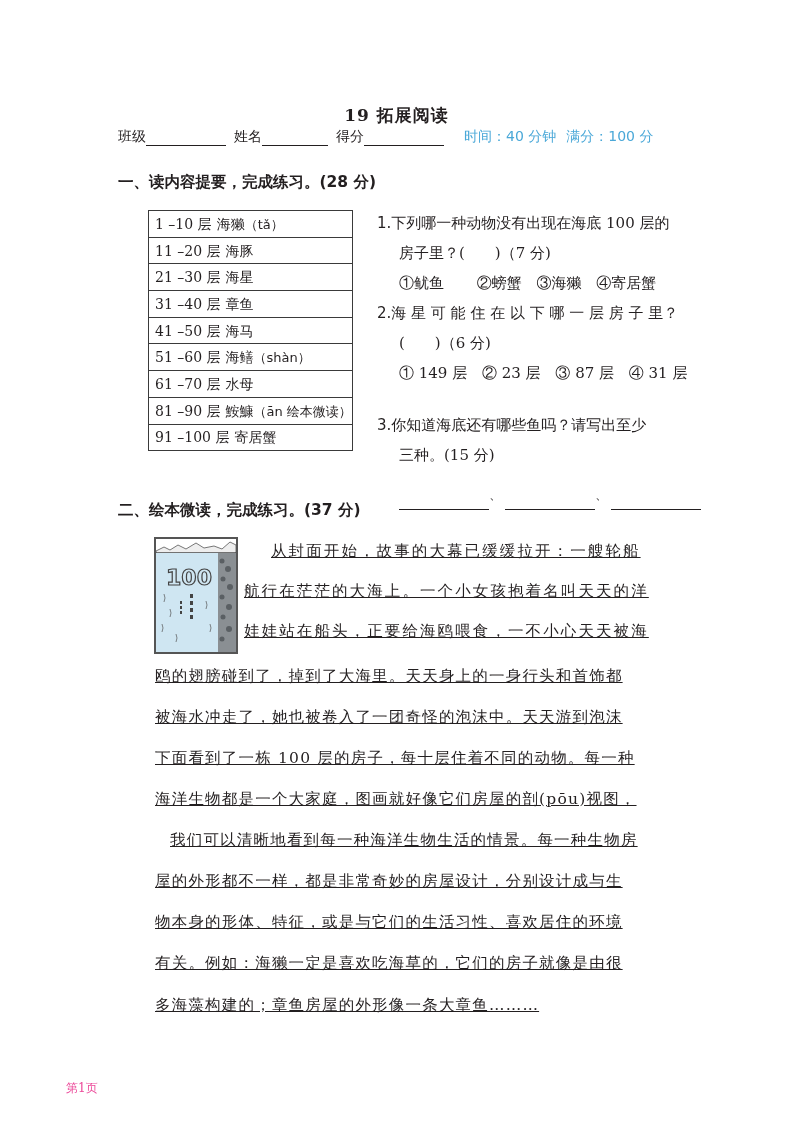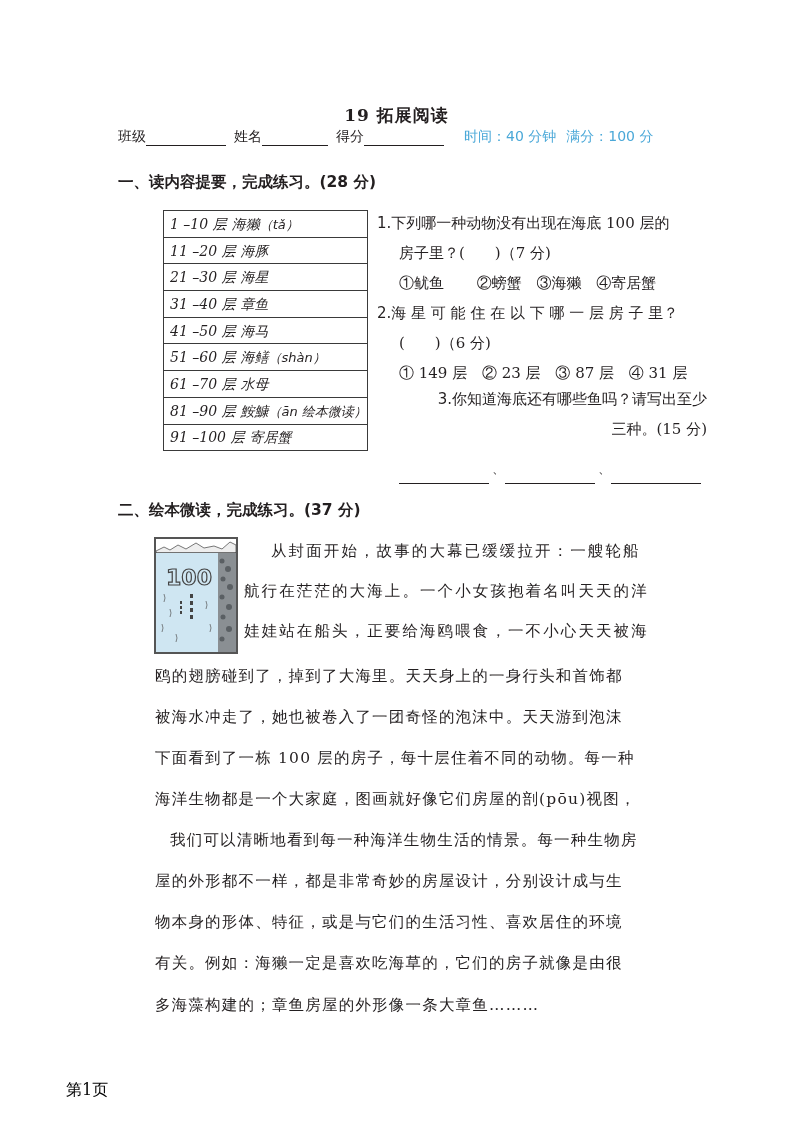--- a/index.html
+++ b/index.html
@@ -4,35 +4,35 @@
 <style>
   html, body { margin: 0; padding: 0; background: #ffffff; }
   body { width: 793px; height: 1122px; position: relative; overflow: hidden;
          font-family: "DejaVu Serif", "Liberation Serif", serif; color: #231f20; }
   .abs { position: absolute; }
   .title { left: 0; width: 793px; top: 104px; text-align: center; font-size: 17px; font-weight: bold; letter-spacing: 1px; }
   .info { top: 128px; left: 118px; font-size: 14px; display: flex; align-items: flex-end; white-space: nowrap; }
   .info .blank { display: inline-block; border-bottom: 1px solid #231f20; height: 16px; margin-right: 8px; }
   .info .meta { color: #4aa8d8; font-family: "DejaVu Sans", "Liberation Sans", sans-serif; font-size: 14px; margin-left: 12px; }
   .section-head { font-family: "DejaVu Sans", "Liberation Sans", sans-serif; font-size: 15.5px; font-weight: 600; }
-  table.floors { border-collapse: collapse; left: 163px; top: 210px; width: 192px; font-size: 14px; font-style: italic; }
+  table.floors { border-collapse: collapse; left: 148px; top: 210px; width: 192px; font-size: 14px; }
   table.floors td { border: 1px solid #3a3a3a; height: 25.7px; padding: 0 0 0 6px; line-height: 1; white-space: nowrap; }
   table.floors { border: 1.5px solid #231f20; }
   .py { font-family: "DejaVu Sans", "Liberation Sans", sans-serif; font-size: 13px; }
   .q { left: 377px; width: 330px; font-size: 15px; line-height: 30px; }
   .q .num { font-family: "DejaVu Sans", "Liberation Sans", sans-serif; font-weight: 500; }
   .q .ind { padding-left: 22px; }
   .q .opt { margin-right: 10px; }
   .answer-lines { display: flex; align-items: flex-end; padding-left: 22px; margin-top: 10px; }
   .answer-lines .ln { display: inline-block; width: 90px; border-bottom: 1px solid #231f20; height: 18px; }
   .answer-lines .sep { width: 16px; font-size: 13px; }
   .cover { left: 154px; top: 537px; width: 80px; height: 113px; border: 2px solid #555; background: #f97316; overflow: hidden; }
   .passage { left: 155px; width: 545px; font-size: 15.5px; letter-spacing: 2.1px; }
-  .pline { position: absolute; white-space: nowrap; }
-  .footer { left: 66px; top: 1080px; font-size: 16px; color: #000000; }
+  .pline { position: absolute; white-space: nowrap; text-decoration: underline; }
+  .footer { left: 66px; top: 1080px; font-size: 12px; color: #ec4899; }
 </style>
 </head>
 <body>
 
 <div class="abs title">19  拓展阅读</div>
 
 <div class="abs info">
   <span>班级</span>
   <span class="blank" style="width:80px"></span>
   <span>姓名</span>
@@ -92,21 +92,21 @@
   <div><span class="num">2.</span><span>海 星 可 能 住 在 以 下 哪 一 层 房 子 里？</span></div>
   <div class="ind">(　　)（6 分)</div>
   <div class="ind">
     <span class="opt">① 149 层</span>
     <span class="opt">② 23 层</span>
     <span class="opt">③ 87 层</span>
     <span class="opt">④ 31 层</span>
   </div>
 </div>
 
-<div class="abs q" style="top:384px;text-align:right;">
+<div class="abs q" style="top:410px;">
   <div><span class="num">3.</span><span>你知道海底还有哪些鱼吗？请写出至少</span></div>
   <div class="ind">三种。(15 分)</div>
   <div class="answer-lines">
     <span class="ln"></span>
     <span class="sep">、</span>
     <span class="ln"></span>
     <span class="sep">、</span>
     <span class="ln"></span>
   </div>
 </div>

